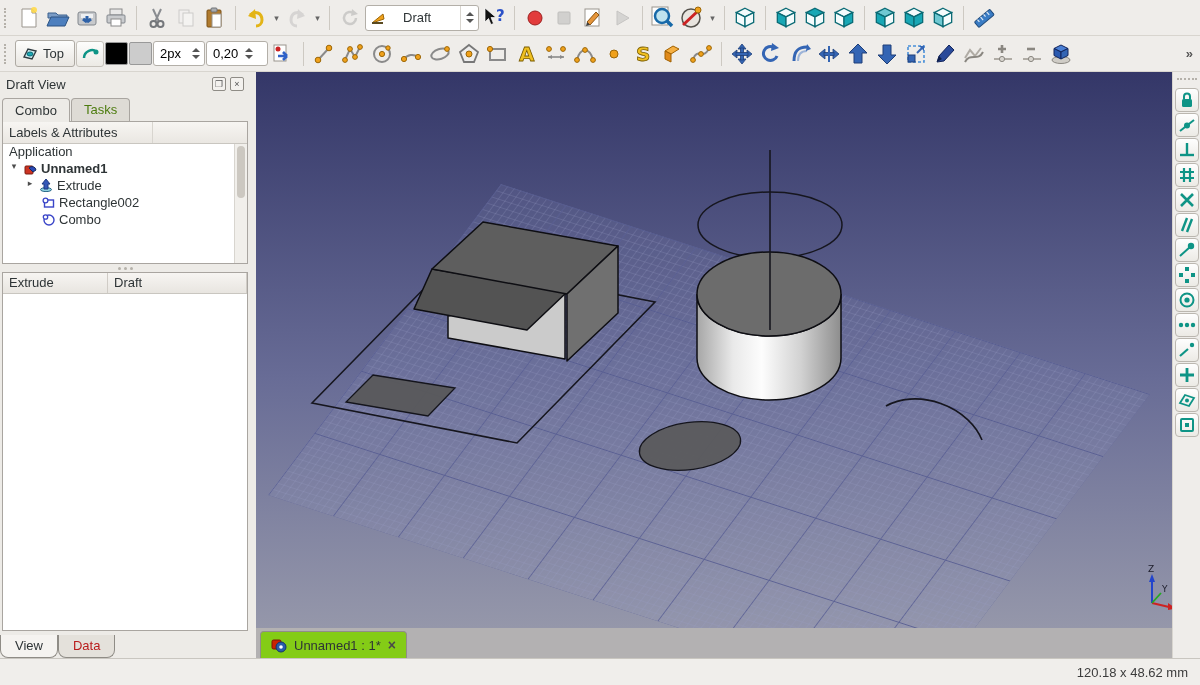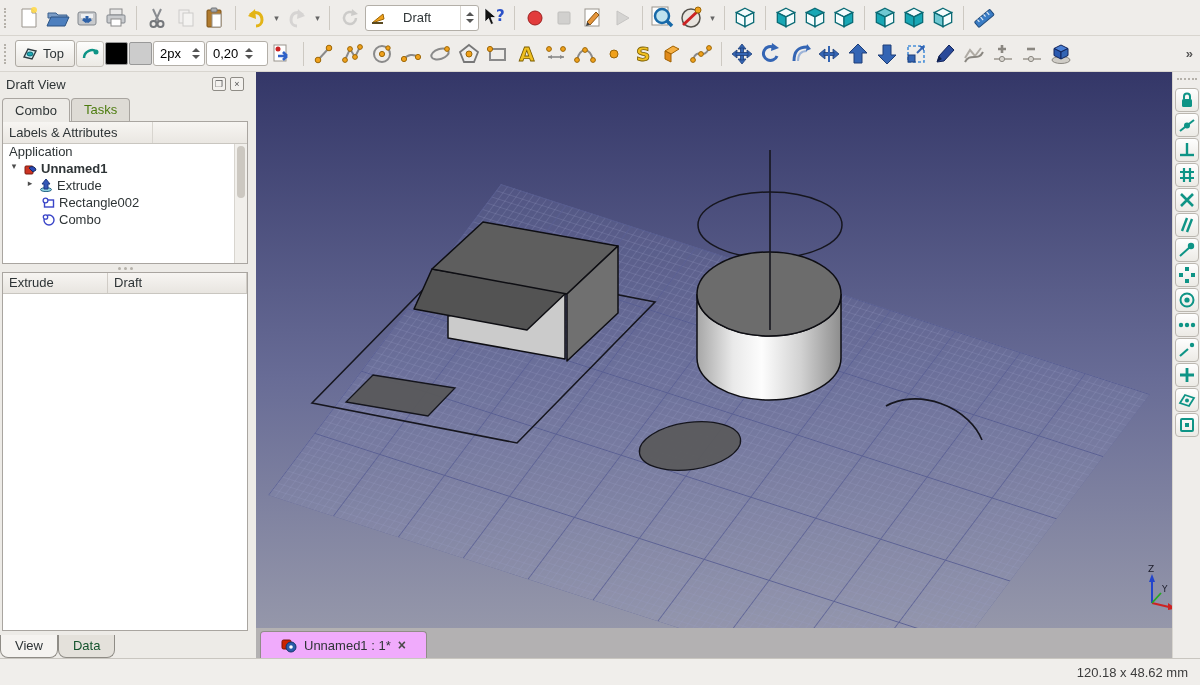--- a/index.html
+++ b/index.html
@@ -51,26 +51,26 @@
   .scroll{position:absolute;top:0;right:0;width:13px;height:100%;background:#f1efeb;border-left:1px solid #d8d5cf}
   .thumb{position:absolute;top:2px;left:2px;width:8px;height:52px;background:#ccc8c1;border-radius:4px}
   .split{height:8px;display:flex;align-items:center;justify-content:center;gap:3px}
   .split i{width:3px;height:3px;border-radius:50%;background:#b5b1aa}
   .propbox{margin:0 2px;border:1px solid var(--border);background:#fff;flex:1;display:flex;flex-direction:column;overflow:hidden}
   .phead{height:21px;display:flex;background:linear-gradient(#f7f5f2,#e8e5e0);border-bottom:1px solid #c9c6c0}
   .phead div{padding:2px 6px;border-right:1px solid #d0ccc6}
   .phead .c1{width:105px}
   .btabs{height:27px;display:flex;align-items:flex-end;gap:0}
   .btab{padding:3px 14px 4px;border:1px solid #8f8c86;border-top:none;border-radius:0 0 8px 8px;background:#f5f3f0;transform:skewX(0deg)}
-  .btab.ina{background:#e4e1db;color:#14532d}
+  .btab.ina{background:#e4e1db;color:#b91c1c}
   .vsplit{width:6px;background:var(--panel-bg)}
   .vcol{width:916px;display:flex;flex-direction:column}
   .mditabs{height:30px;background:#b3b1b2;display:flex;align-items:flex-end;padding:0 0 0 4px}
-  .mditab{height:27px;background:#f0abfc;border:1px solid #908d88;border-bottom:none;border-radius:4px 4px 0 0;
-          display:flex;align-items:center;gap:7px;padding:0 20px}
+  .mditab{height:27px;background:#84cc16;border:1px solid #908d88;border-bottom:none;border-radius:4px 4px 0 0;
+          display:flex;align-items:center;gap:7px;padding:0 10px}
   .mdix{color:#4a4a4a;font-weight:bold;font-size:14px;line-height:1}
   .rpanel{width:28px;background:var(--toolbar-bg);border-left:1px solid #d8d5cf;display:flex;flex-direction:column;align-items:center;gap:1px;padding-top:2px}
   .snapb{width:24px;height:24px;border:1px solid #bbb7b0;border-radius:4px;background:linear-gradient(#fefefe,#eceae5);
          display:flex;align-items:center;justify-content:center;flex:0 0 auto}
   .status{height:27px;background:#f0eeeb;border-top:1px solid #c9c6c0;display:flex;align-items:center;justify-content:flex-end;padding-right:12px;color:#3c3c3c}
   text{font-family:"DejaVu Sans",sans-serif}
 </style>
 </head>
 <body>
 

